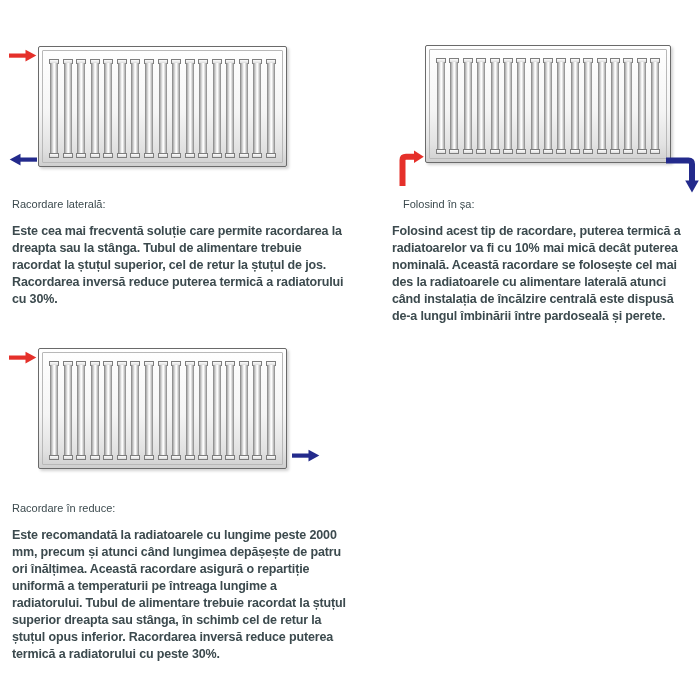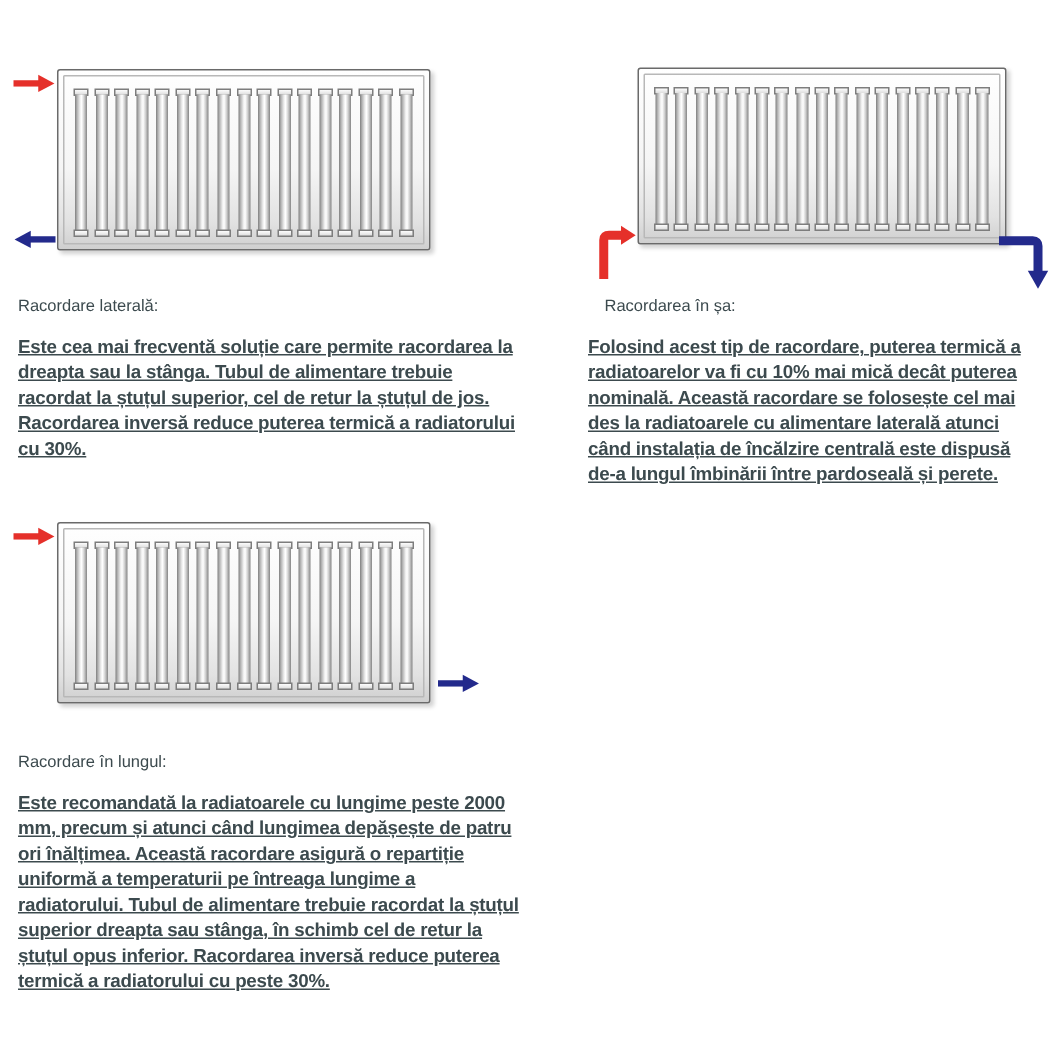--- a/index.html
+++ b/index.html
@@ -51,21 +51,21 @@
 
   
   .sec-title{
     position:absolute;
     font-size:11px;font-weight:400;color:var(--c-text);
     letter-spacing:0;
   }
   .sec-body{
     position:absolute;
     font-size:12.5px;font-weight:700;color:var(--c-text);
-    line-height:1.36;letter-spacing:-0.15px;text-decoration:underline;
+    line-height:1.36;letter-spacing:-0.15px;
   }
 </style>
 </head>
 <body>
 
 <section>
   <div class="radiator" style="left:38px;top:46px;width:249px;height:121px">
     <div class="rad-frame"></div>
     <div class="fins">
         <div class="fin">
@@ -269,21 +269,21 @@
   <svg class="arrow" style="left:399px;top:147px" width="26" height="40" viewBox="0 0 26 40">
     <path class="stroke-red" d="M3.5,39 L3.5,13 Q3.5,9.8 7,9.8 L15.5,9.8" stroke-width="6"></path>
     <polygon class="fill-red" points="15,3.5 24.8,9.8 15,16.1"></polygon>
   </svg>
 
   <svg class="arrow" style="left:666px;top:156px" width="34" height="40" viewBox="0 0 34 40">
     <path class="stroke-blue" d="M0,4.5 L22.5,4.5 Q26,4.5 26,8 L26,25" stroke-width="6"></path>
     <polygon class="fill-blue" points="19.2,24.5 32.8,24.5 26,36.5"></polygon>
   </svg>
 
-  <h2 class="sec-title" style="left:403px;top:198px">Racordarea în șa:</h2>
+  <h2 class="sec-title" style="left:403px;top:198px">Folosind în șa:</h2>
   <p class="sec-body" style="left:392px;top:223px;width:294px">Folosind acest tip de racordare, puterea termică a radiatoarelor va fi cu 10% mai mică decât puterea nominală. Această racordare se folosește cel mai des la radiatoarele cu alimentare laterală atunci când instalația de încălzire centrală este dispusă de-a lungul îmbinării între pardoseală și perete.</p>
 </section>
 
 <section>
   <div class="radiator" style="left:38px;top:348px;width:249px;height:121px">
     <div class="rad-frame"></div>
     <div class="fins">
         <div class="fin">
           <span class="cap"></span>
           <span class="tube"></span>
@@ -379,15 +379,15 @@
     </g>
   </svg>
 
   <svg class="arrow" style="left:292px;top:449px" width="28" height="13" viewBox="0 0 28 13">
     <g class="fill-blue">
       <rect x="0" y="4.5" width="17.5" height="4.2"></rect>
       <polygon points="16.5,0.8 27.3,6.6 16.5,12.4"></polygon>
     </g>
   </svg>
 
-  <h2 class="sec-title" style="left:12px;top:502px">Racordare în lungul:</h2>
+  <h2 class="sec-title" style="left:12px;top:502px">Racordare în reduce:</h2>
   <p class="sec-body" style="left:12px;top:527px;width:336px">Este recomandată la radiatoarele cu lungime peste 2000 mm, precum și atunci când lungimea depășește de patru ori înălțimea. Această racordare asigură o repartiție uniformă a temperaturii pe întreaga lungime a radiatorului. Tubul de alimentare trebuie racordat la ștuțul superior dreapta sau stânga, în schimb cel de retur la ștuțul opus inferior. Racordarea inversă reduce puterea termică a radiatorului cu peste 30%.</p>
 </section>
 
 </body></html>

